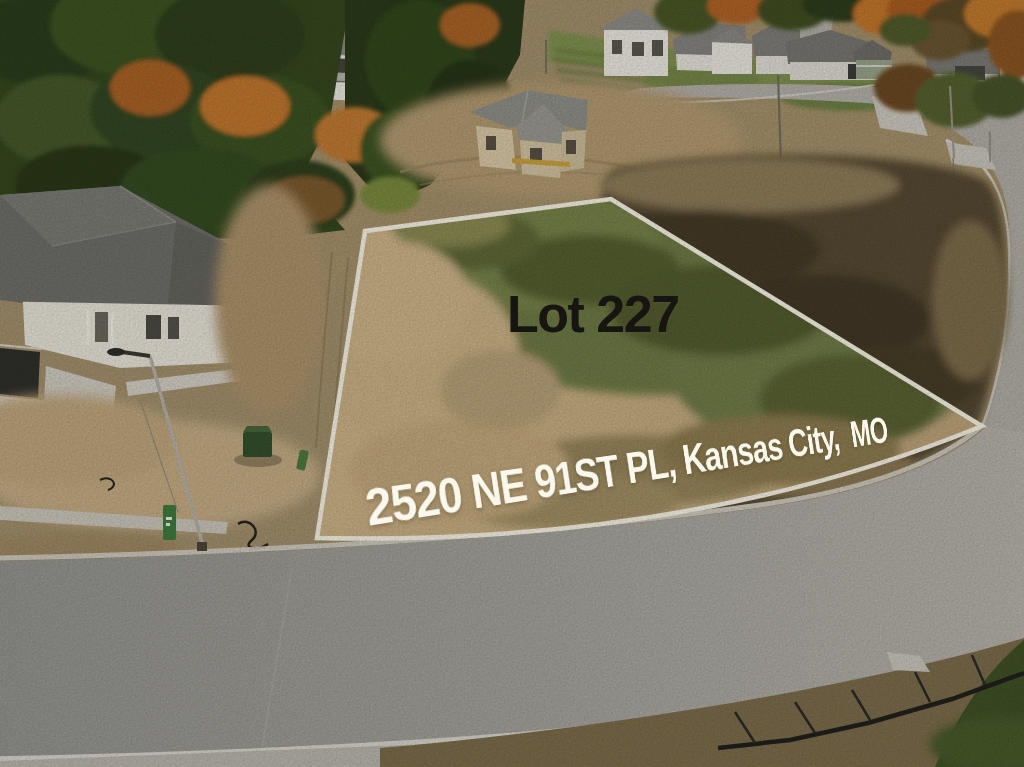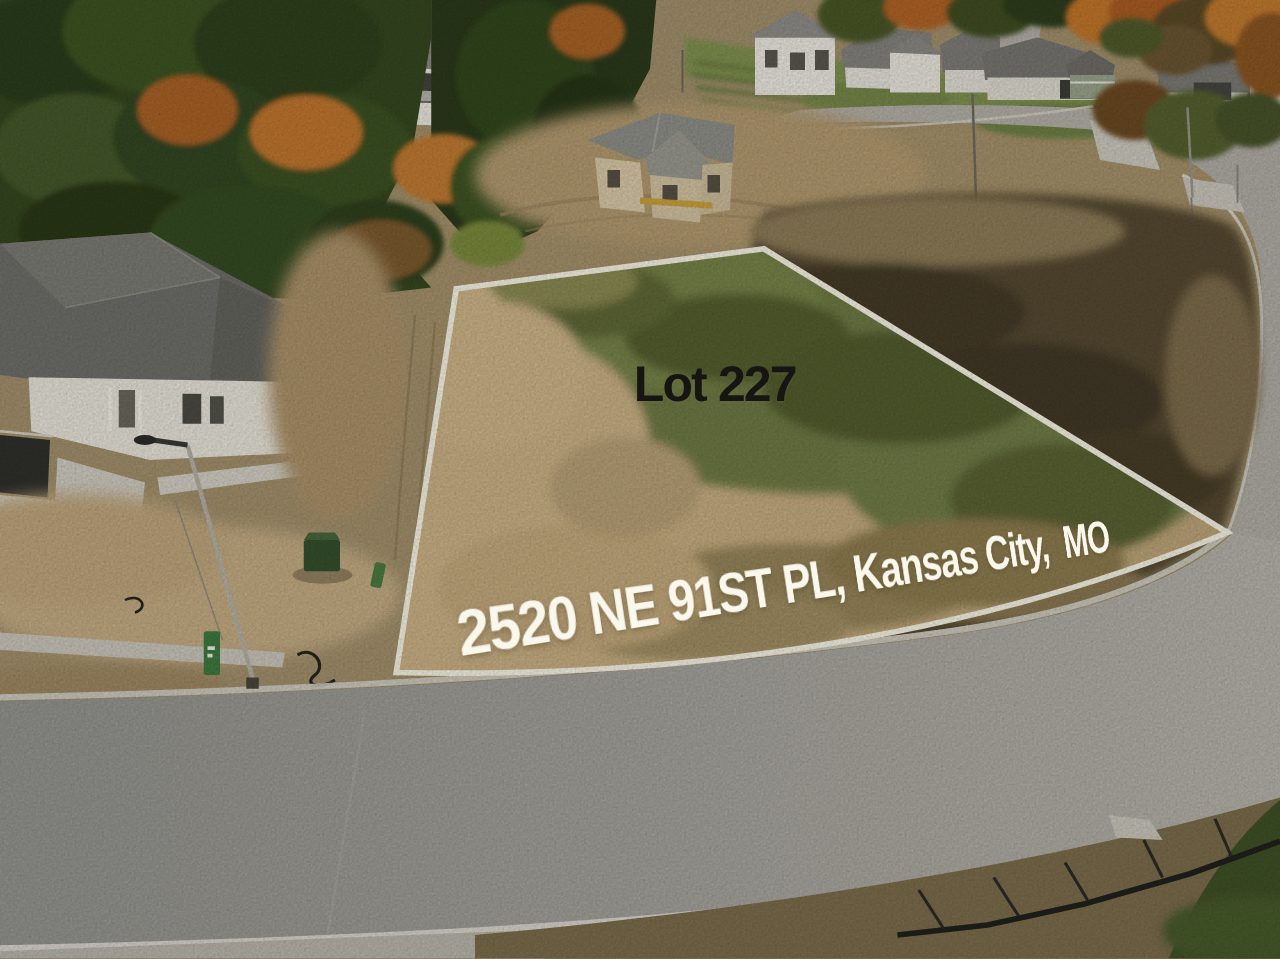--- a/index.html
+++ b/index.html
@@ -1,20 +1,20 @@
 <!DOCTYPE html>
 <html><head>
 <meta charset="utf-8">
 <style>
   html,body{margin:0;padding:0;background:#222;}
   .stage{position:relative;width:1024px;height:767px;overflow:hidden;
          font-family:"Liberation Sans",sans-serif;background:#a2906c;}
   .stage svg{position:absolute;inset:0;display:block;}
   .overlay-label{position:absolute;line-height:1;font-weight:700;pointer-events:none;}
-  #lot-label{left:507px;top:288px;font-size:40px;letter-spacing:-1.5px;color:#171512;
+  #lot-label{left:507px;top:288px;font-size:52px;letter-spacing:-1.5px;color:#171512;
              text-shadow:0 1px 2px rgba(120,110,70,.25);}
   #acres-label{left:440px;top:340px;font-size:37px;letter-spacing:-1px;color:#fcfbf6;
              text-shadow:0 2px 5px rgba(60,48,24,.4);}
   #address-label{left:366px;top:482px;font-size:52px;letter-spacing:-1.5px;color:#faf7ec;
              white-space:pre;transform-origin:0 50%;
              transform:rotate(-8.6deg) perspective(690px) rotateY(22deg);
              text-shadow:0 2px 5px rgba(60,48,24,.35);}
 </style>
 </head>
 <body>

